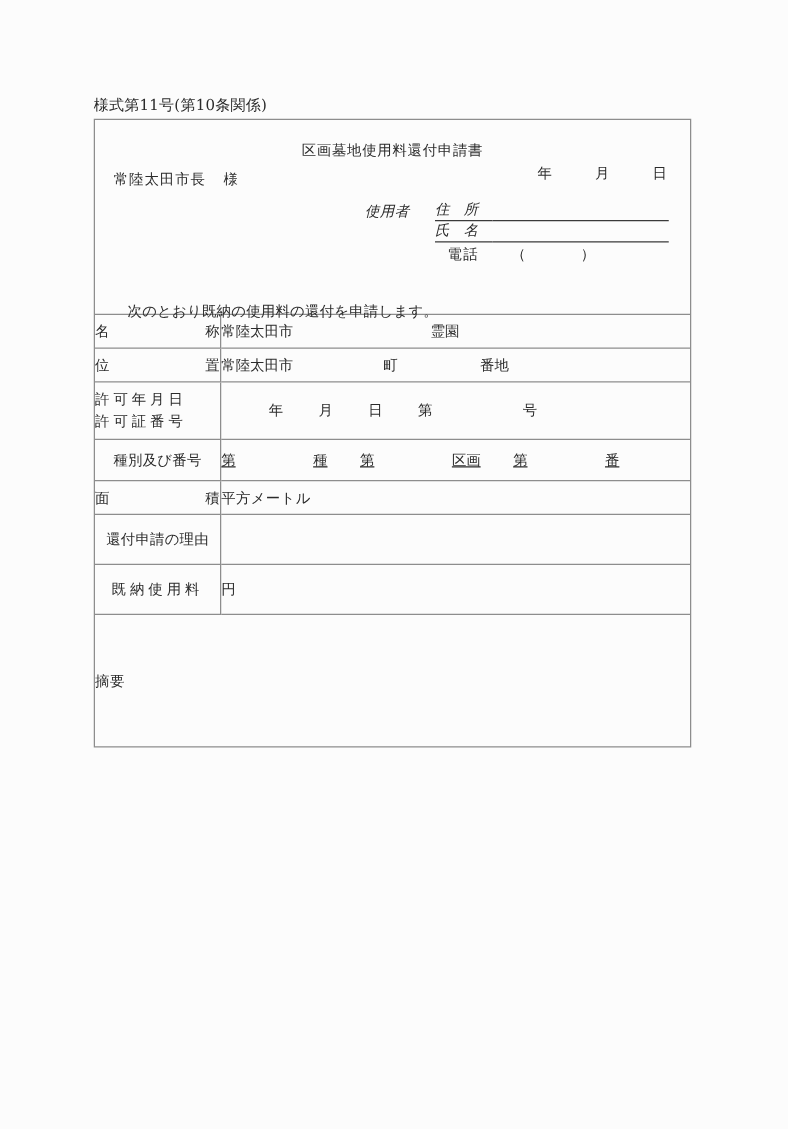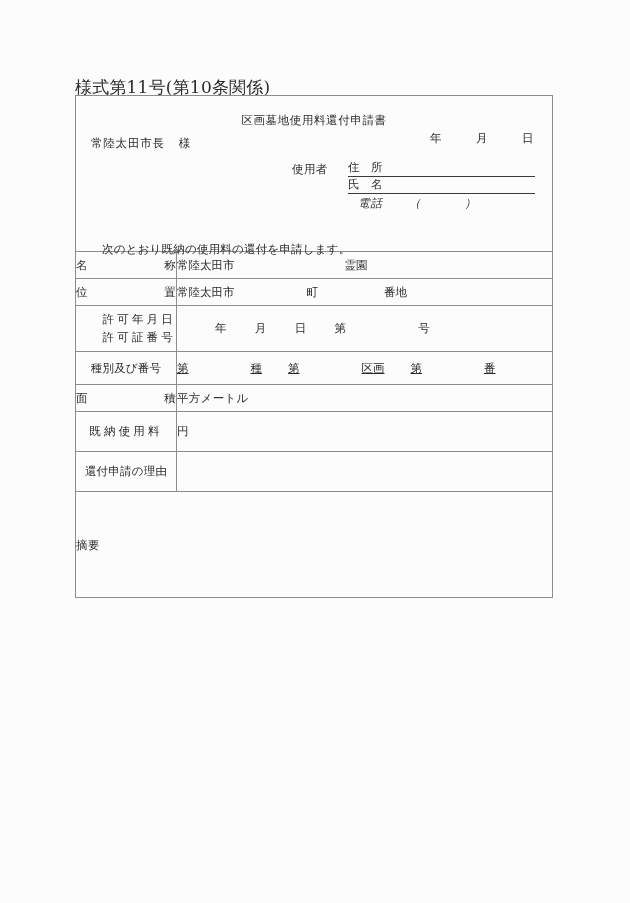--- a/index.html
+++ b/index.html
@@ -15,21 +15,21 @@
     color: #2b2b2b;
     position: relative;
     overflow: hidden;
   }
 
   
   .form-number {
     position: absolute;
     left: 75px;
     top: 76px;
-    font-size: 17px;
+    font-size: 12px;
     letter-spacing: 0.2px;
     white-space: nowrap;
   }
 
   
   .frame {
     position: absolute;
     left: 75px;
     top: 95px;
     width: 478px;
@@ -79,20 +79,21 @@
     position: absolute;
     right: 17px;
     top: 64px;
     width: 243px;
     font-size: 11.5px;
   }
   .applicant-row {
     display: flex;
     align-items: flex-end;
     height: 17px;
+    font-style: italic;
   }
   .applicant-head {
     width: 56px;
     text-align: left;
     white-space: nowrap;
     letter-spacing: 0.4px;
   }
   .applicant-label {
     width: 46px;
     display: flex;
@@ -104,21 +105,20 @@
   }
   .underlined {
     border-bottom: 1px solid #3a3a3a;
     padding-bottom: 1px;
   }
   .tel-row {
     display: flex;
     align-items: flex-end;
     height: 17px;
     padding-left: 10px;
-    font-style: italic;
   }
   .tel-label { letter-spacing: 1px; }
   .tel-paren { margin-left: 26px; letter-spacing: 7px; }
 
   .statement {
     position: absolute;
     left: 26px;
     top: 123px;
     font-size: 11.5px;
     letter-spacing: 0.2px;
@@ -161,21 +161,21 @@
   }
   .lbl-plain {
     display: block;
     white-space: nowrap;
     text-align: center;
     letter-spacing: 0.2px;
   }
   .lbl-two-line div {
     white-space: nowrap;
     letter-spacing: 3.2px;
-    text-align: right;
+    text-align: left;
     line-height: 1.55;
   }
 
   .row-h-sm { height: 27px; }
   .row-h-md { height: 33px; }
   .row-h-lg { height: 46px; }
   .row-h-xl { height: 40px; }
 
   .val-name { white-space: nowrap; }
   .val-name .sp1 { display: inline-block; width: 110px; }
@@ -314,33 +314,33 @@
             <span>積</span>
           </span>
         </td>
         <td class="value-cell">
           <span class="val-center">平方メートル</span>
         </td>
       </tr>
 
       <tr class="row-h-xl">
         <td class="label-cell">
+          <span class="lbl-plain">還付申請の理由</span>
+        </td>
+        <td class="value-cell">
+          <span class="val-center"></span>
+        </td>
+      </tr>
+
+      <tr class="row-h-xl">
+        <td class="label-cell">
           <span class="lbl-spread">既納使用料</span>
         </td>
         <td class="value-cell">
           <span class="val-center">円</span>
-        </td>
-      </tr>
-
-      <tr class="row-h-xl">
-        <td class="label-cell">
-          <span class="lbl-plain">還付申請の理由</span>
-        </td>
-        <td class="value-cell">
-          <span class="val-center"></span>
         </td>
       </tr>
 
       <tr>
         <td class="remarks-cell" colspan="2">
           <span class="remarks-label">摘要</span>
         </td>
       </tr>
 
     </tbody>

